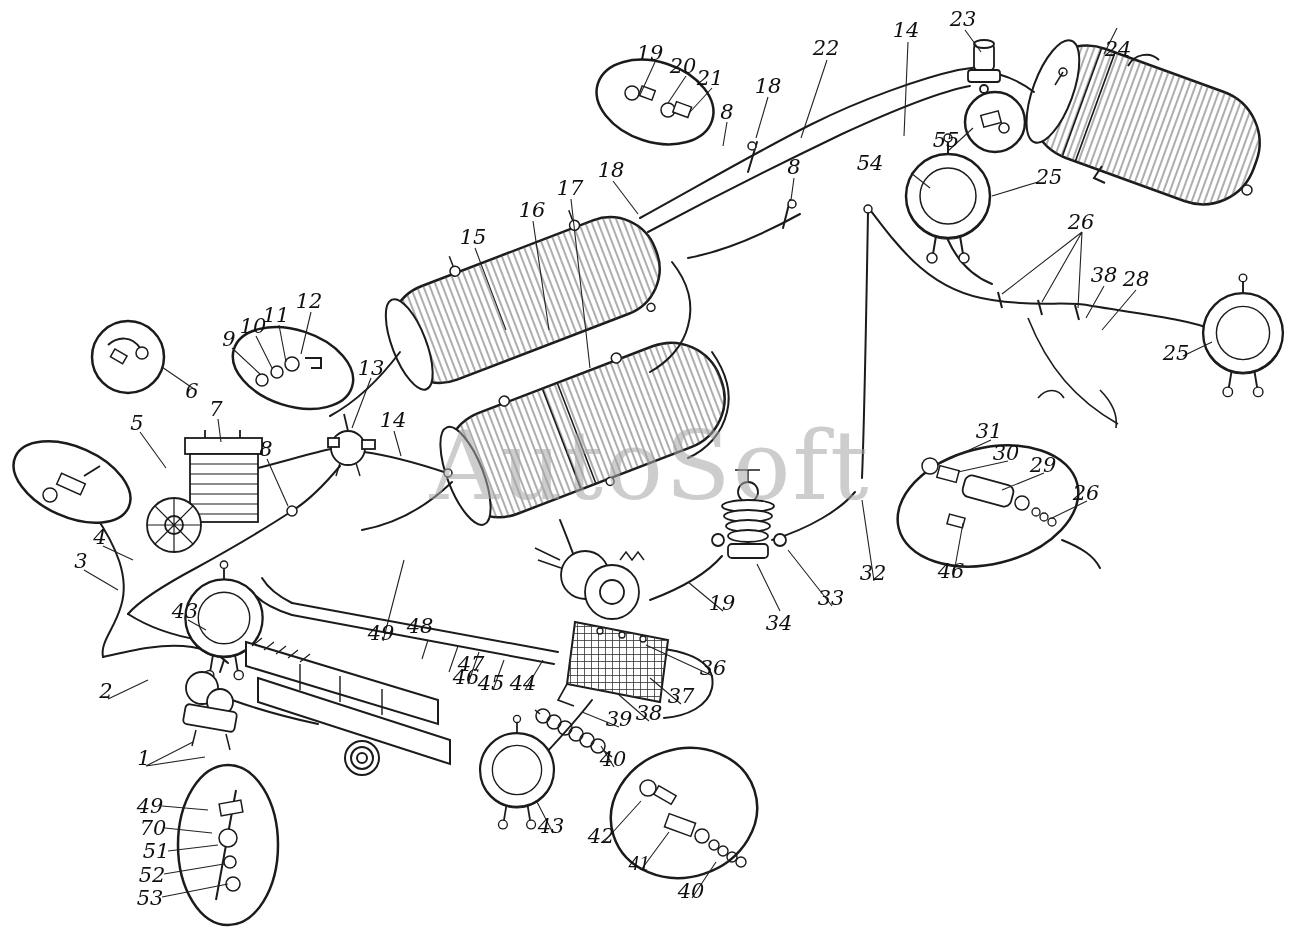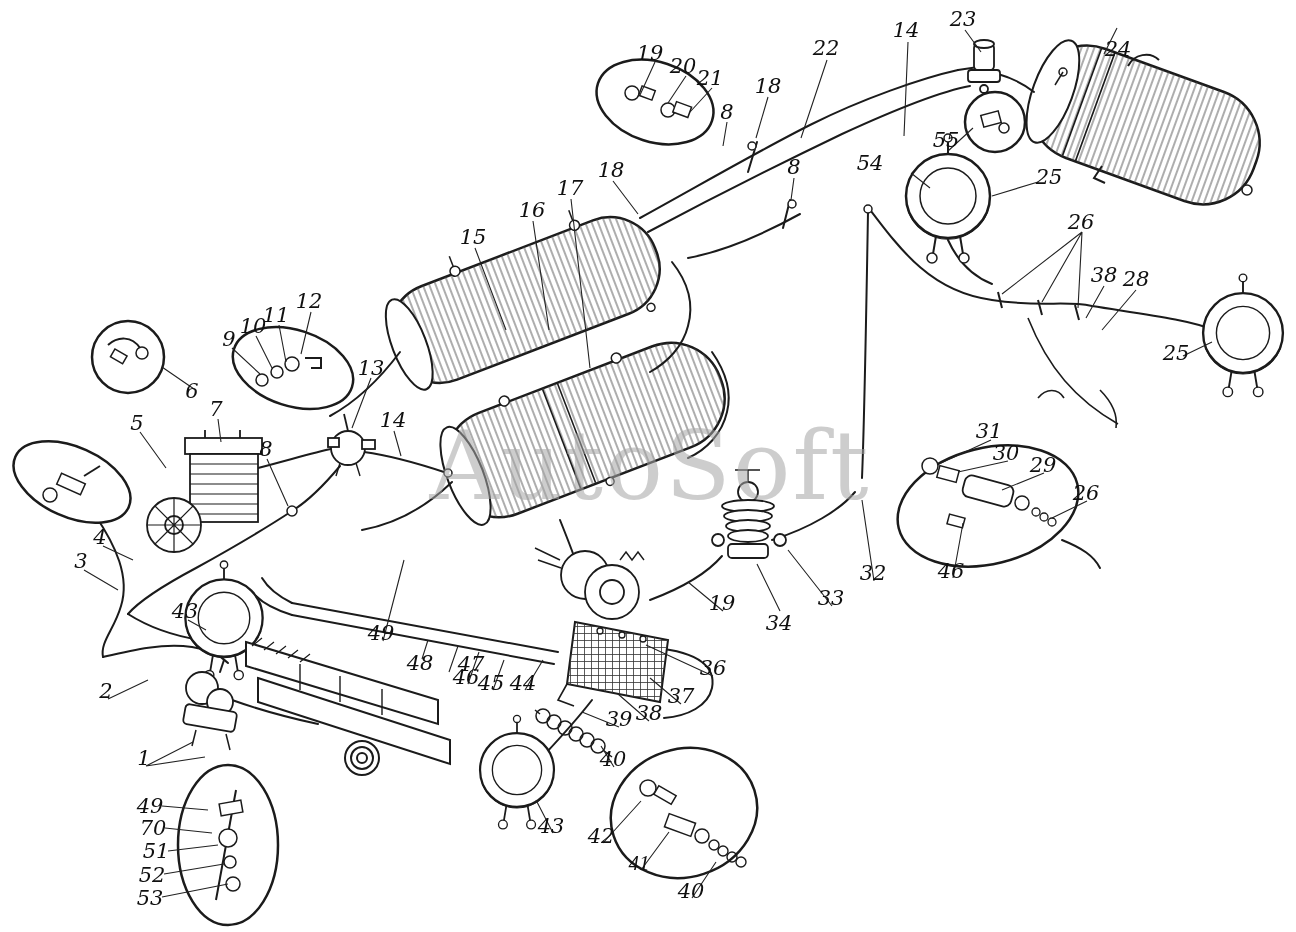--- a/index.html
+++ b/index.html
@@ -366,21 +366,21 @@
       <span class="callout" style="left: 81px; top: 561px;">3</span>
       <span class="callout" style="left: 106px; top: 691px;">2</span>
       <span class="callout" style="left: 144px; top: 758px;">1</span>
       <span class="callout" style="left: 185px; top: 611px;">43</span>
       <span class="callout" style="left: 150px; top: 806px;">49</span>
       <span class="callout" style="left: 153px; top: 828px;">70</span>
       <span class="callout" style="left: 156px; top: 851px;">51</span>
       <span class="callout" style="left: 152px; top: 875px;">52</span>
       <span class="callout" style="left: 150px; top: 898px;">53</span>
       <span class="callout" style="left: 381px; top: 633px;">49</span>
-      <span class="callout" style="left: 420px; top: 663px;">48</span>
+      <span class="callout" style="left: 420px; top: 626px;">48</span>
       <span class="callout" style="left: 471px; top: 664px;">47</span>
       <span class="callout" style="left: 466px; top: 677px;">46</span>
       <span class="callout" style="left: 491px; top: 683px;">45</span>
       <span class="callout" style="left: 523px; top: 683px;">44</span>
       <span class="callout" style="left: 619px; top: 719px;">39</span>
       <span class="callout" style="left: 649px; top: 713px;">38</span>
       <span class="callout" style="left: 681px; top: 696px;">37</span>
       <span class="callout" style="left: 713px; top: 668px;">36</span>
       <span class="callout" style="left: 722px; top: 603px;">19</span>
       <span class="callout" style="left: 779px; top: 603px; margin-top: 20px;">34</span>

